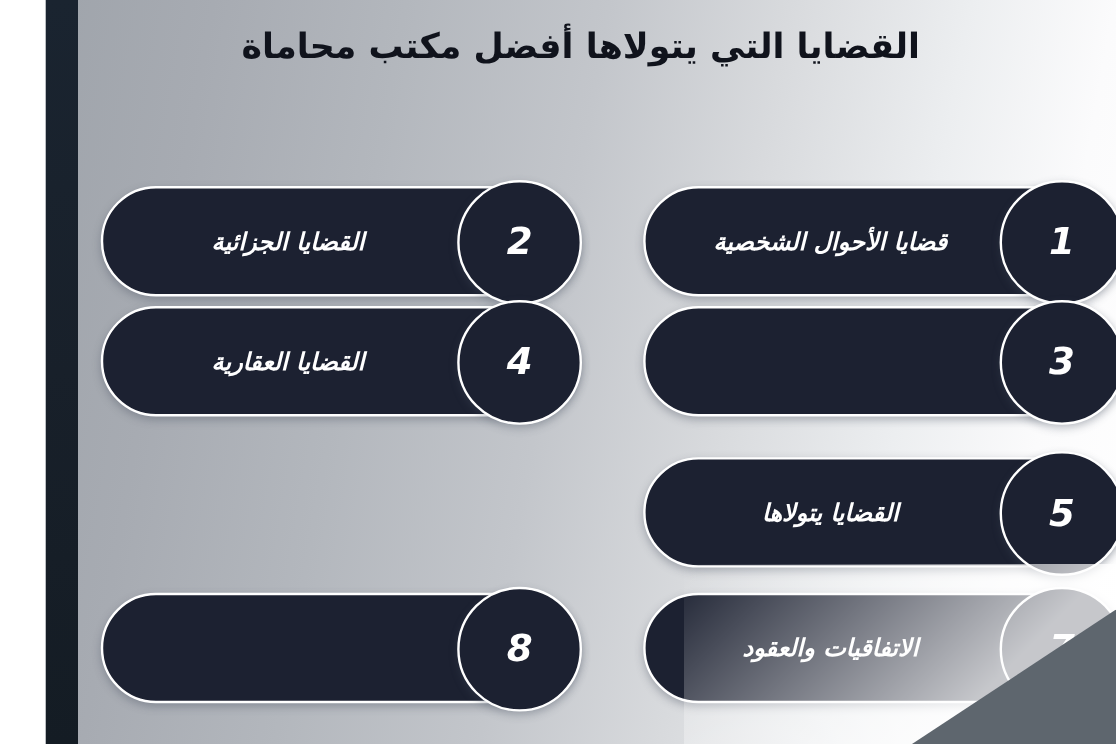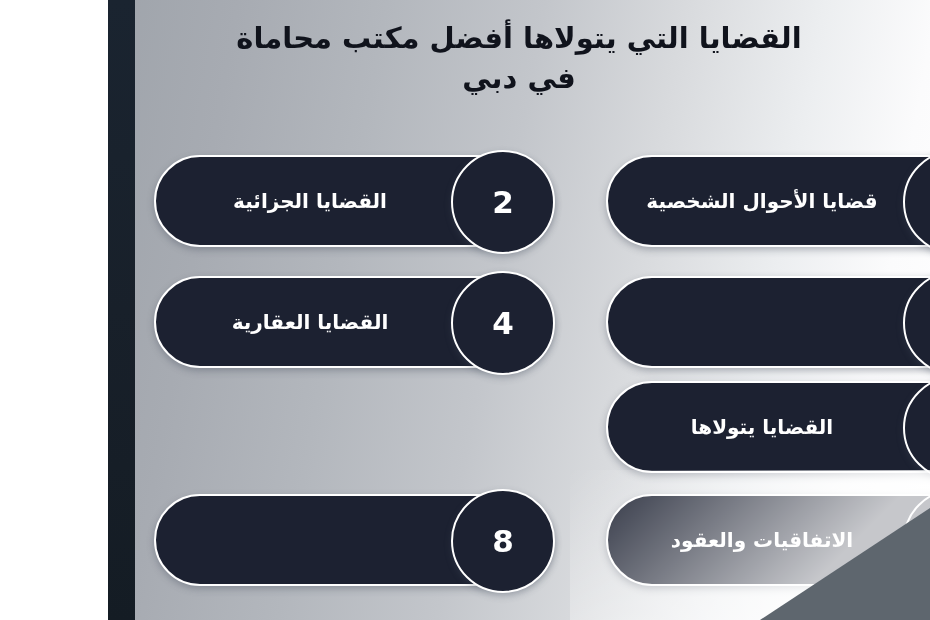--- a/index.html
+++ b/index.html
@@ -10,21 +10,21 @@
   body {
     width: 930px;
     height: 620px;
     overflow: hidden;
     font-family: "DejaVu Sans", "Liberation Sans", sans-serif;
     background: #ffffff;
   }
 
   .canvas {
     position: relative;
-    width: 822px;
+    width: 892px;
     height: 620px;
     overflow: hidden;
     background: linear-gradient(100deg,
         #9fa4ab 0%,
         #a7abb2 14%,
         #b3b7bd 30%,
         #c3c6cb 47%,
         #d8dadd 62%,
         #eceef0 77%,
         #fbfbfc 89%,
@@ -91,27 +91,28 @@
     background: #1c2131;
     border: 2.5px solid #ffffff;
     border-radius: 46px;
     box-shadow: 0 3px 7px rgba(70,80,95,0.38);
     box-sizing: border-box;
     display: flex;
     flex-direction: row;
     align-items: center;
     justify-content: flex-end;
     direction: rtl;
+    font-style: italic;
   }
 
   .card-right { left: 452px; width: 400px; }
   .card-left  { left: 0px;   width: 400px; }
 
   .row-1 { top: 0px; }
-  .row-2 { top: 121px; }
+  .row-2 { top: 100px; }
   .row-3 { top: 226px; }
   .row-4 { top: 339px; }
 
   .badge {
     position: absolute;
     right: -3px;
     top: -7px;
     width: 104px;
     height: 104px;
     border-radius: 50%;
@@ -142,21 +143,20 @@
 </style>
 </head>
 <body>
 
 <div class="canvas">
 
   <div class="left-band"></div>
 
   <div class="title">
     <div>القضايا التي يتولاها أفضل مكتب محاماة</div>
-    <div>في دبي</div>
   </div>
 
   <div class="grid">
 
     <div class="card card-right row-1">
       <div class="card-label">قضايا الأحوال الشخصية</div>
       <div class="badge">1</div>
     </div>
 
     <div class="card card-left row-1">

